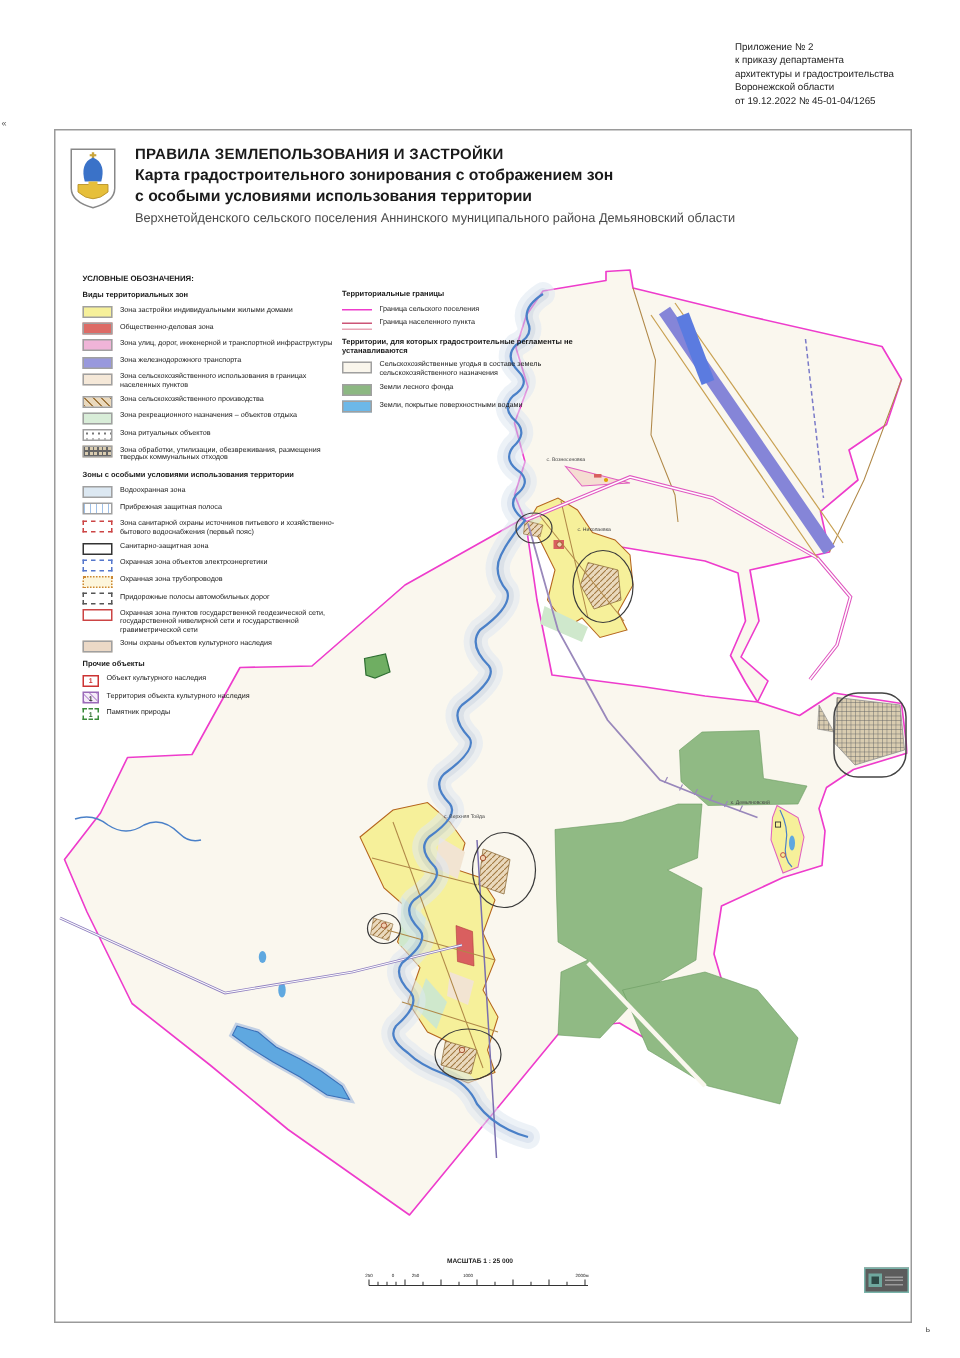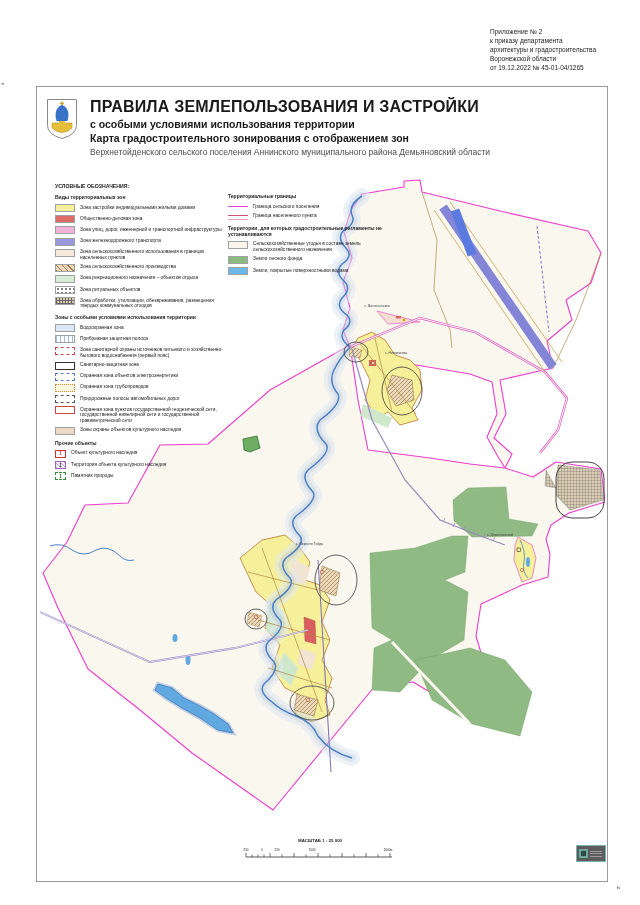--- a/index.html
+++ b/index.html
@@ -2,21 +2,21 @@
 <html><head>
 <meta charset="utf-8">
 <style>
   html,body{margin:0;padding:0;background:#ffffff;}
   body{width:640px;height:905px;position:relative;font-family:"Liberation Sans",sans-serif;color:#1a1a1a;overflow:hidden;}
   .page{position:absolute;left:36px;top:86px;width:570px;height:794px;background:#ffffff;border:1px solid #9a9a9a;z-index:1;}
   #map-svg{position:absolute;left:0;top:0;z-index:2;}
   .annotation{position:absolute;left:490px;top:28px;width:140px;font-size:6.5px;line-height:1.38;color:#222;z-index:4;}
   .titleblock{position:absolute;left:46px;top:98px;z-index:4;display:flex;gap:12px;}
   .crest{width:32px;height:42px;flex:none;}
-  .t1{font-size:16px;font-weight:bold;letter-spacing:.2px;}
+  .t1{font-size:10px;font-weight:bold;letter-spacing:.2px;}
   .t2{font-size:10.5px;font-weight:bold;margin-top:2px;}
   .t4{font-size:8.5px;color:#4a4a4a;margin-top:3px;}
   .legend{position:absolute;left:55px;top:183px;width:172px;z-index:4;}
   .legend-right{position:absolute;left:228px;top:193px;width:158px;z-index:4;}
   .ltitle{font-size:5.2px;font-weight:bold;margin-bottom:4px;}
   .lhead{font-size:5px;font-weight:bold;margin:5px 0 4px 0;}
   .lrow{display:flex;gap:5px;align-items:flex-start;margin-bottom:3.2px;}
   .ltxt{font-size:4.8px;line-height:1.18;padding-top:.5px;}
   .sw{width:20px;height:8px;flex:none;border:.5px solid #a0a0a0;box-sizing:border-box;}
   .sw-yellow{background:#f6f09a;}
@@ -74,22 +74,22 @@
   <svg class="crest" viewBox="0 0 32 42">
     <path d="M1.5,1.5 h29 v26 q0,9 -14.5,13 q-14.5,-4 -14.5,-13 z" fill="#ffffff" stroke="#888" stroke-width="1"></path>
     <rect x="15.2" y="3.5" width="1.6" height="4" fill="#caa53a"></rect>
     <rect x="13.8" y="4.8" width="4.4" height="1.4" fill="#caa53a"></rect>
     <path d="M16,7 C22.5,9.5 23.5,16 21.5,23 L10.5,23 C8.5,16 9.5,9.5 16,7 Z" fill="#3a72c8"></path>
     <path d="M6,25 h20 v5 q-10,9 -20,0 z" fill="#e6bf3a" stroke="#b8922a" stroke-width=".6"></path>
     <rect x="13" y="23" width="6" height="3" fill="#e6bf3a"></rect>
   </svg>
   <div>
     <div class="t1">ПРАВИЛА ЗЕМЛЕПОЛЬЗОВАНИЯ И ЗАСТРОЙКИ</div>
+    <div class="t2">Карта градостроительного зонирования с отображением зон</div>
     <div class="t2">с особыми условиями использования территории</div>
-    <div class="t2">Карта градостроительного зонирования с отображением зон</div>
     <div class="t4">Верхнетойденского сельского поселения Аннинского муниципального района Демьяновский области</div>
   </div>
 </div>
 
 <div class="legend">
   <div class="ltitle">УСЛОВНЫЕ ОБОЗНАЧЕНИЯ:</div>
 
   <div class="lhead">Виды территориальных зон</div>
   <div class="lrow">
       <span class="sw sw-yellow"></span>

